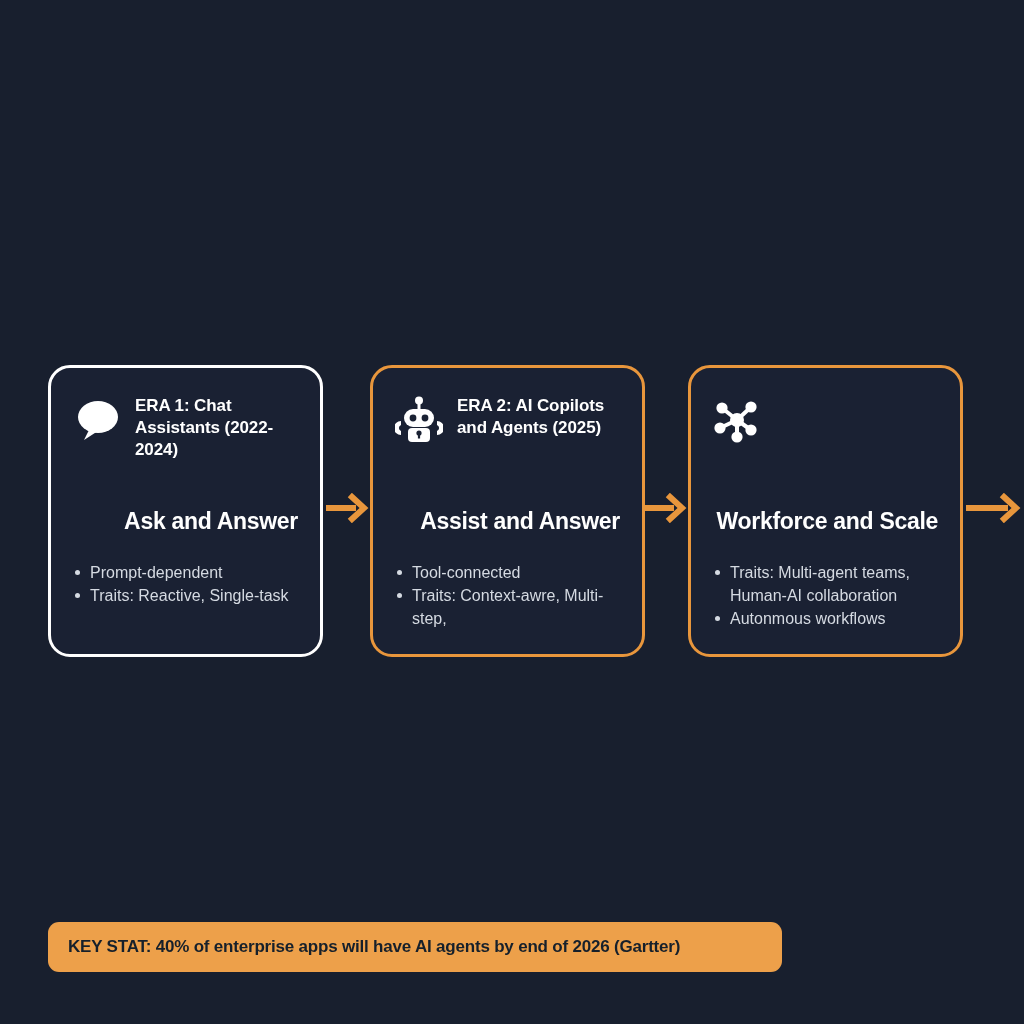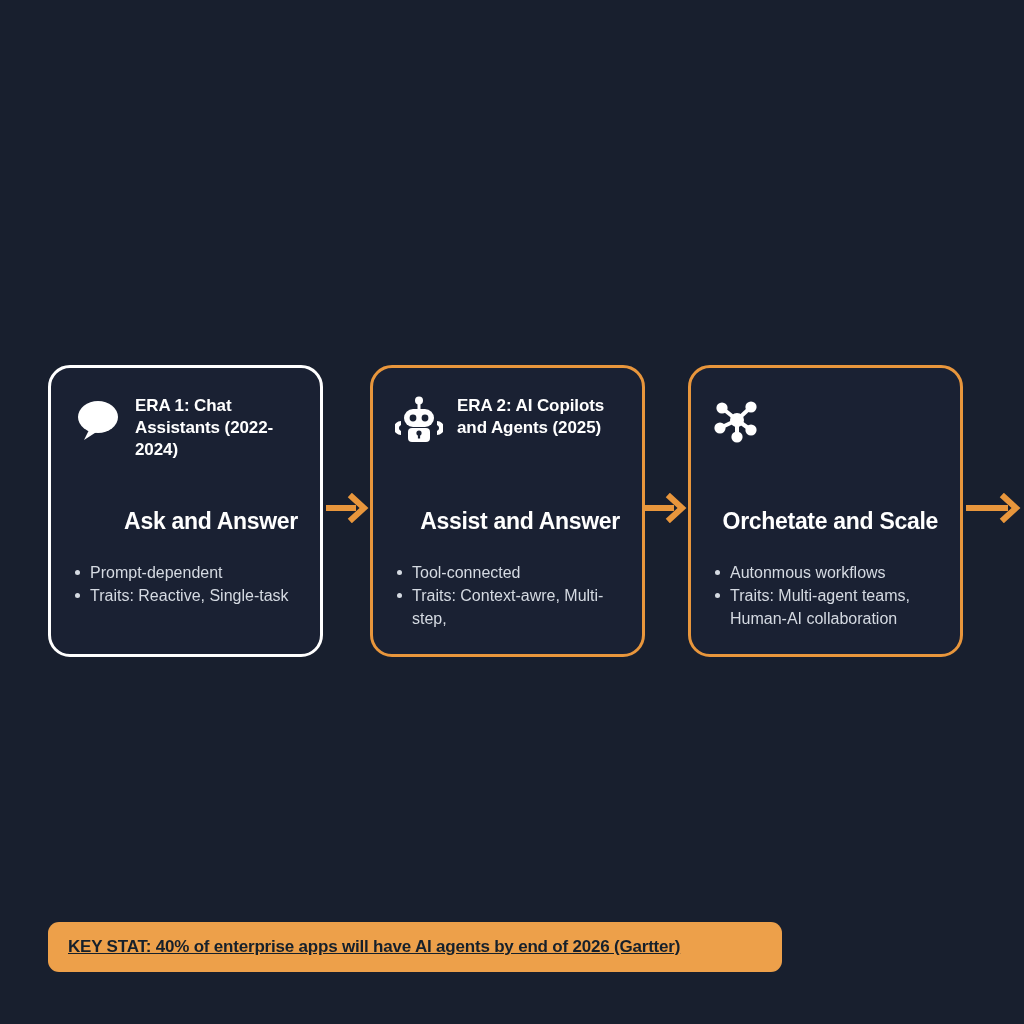--- a/index.html
+++ b/index.html
@@ -125,21 +125,20 @@
     display: flex;
     align-items: center;
     padding: 0 20px;
   }
   .keystat-text {
     font-size: 17px;
     font-weight: bold;
     color: #16202b;
     letter-spacing: -0.2px;
     white-space: nowrap;
-    text-decoration: underline;
   }
 </style>
 </head>
 <body>
 
 <div class="flow">
 
   <div class="card c1">
     <div class="card-head">
       <span class="card-icon">
@@ -209,24 +208,24 @@
           </g>
           <circle cx="24" cy="24" r="7" fill="#ffffff"></circle>
           <circle cx="9" cy="12" r="5.6" fill="#ffffff"></circle>
           <circle cx="38" cy="11" r="5.6" fill="#ffffff"></circle>
           <circle cx="7" cy="32" r="5.6" fill="#ffffff"></circle>
           <circle cx="38" cy="34" r="5.6" fill="#ffffff"></circle>
           <circle cx="24" cy="41" r="5.6" fill="#ffffff"></circle>
         </svg>
       </span>
     </div>
-    <div class="card-tagline">Orchetate and Scale</div>
+    <div class="card-tagline">Workforce and Scale</div>
     <ul class="card-traits">
+      <li>Traits: Multi-agent teams, Human-AI collaboration</li>
       <li>Autonmous workflows</li>
-      <li>Traits: Multi-agent teams, Human-AI collaboration</li>
     </ul>
   </div>
 
   <div class="arrow a3">
     <svg width="58" height="30" viewBox="0 0 58 30">
       <line x1="0" y1="15" x2="42" y2="15" stroke="#e8963c" stroke-width="6"></line>
       <polyline points="38,4 50,15 38,26" fill="none" stroke="#e8963c" stroke-width="6" stroke-linecap="square" stroke-linejoin="miter"></polyline>
     </svg>
   </div>
 

